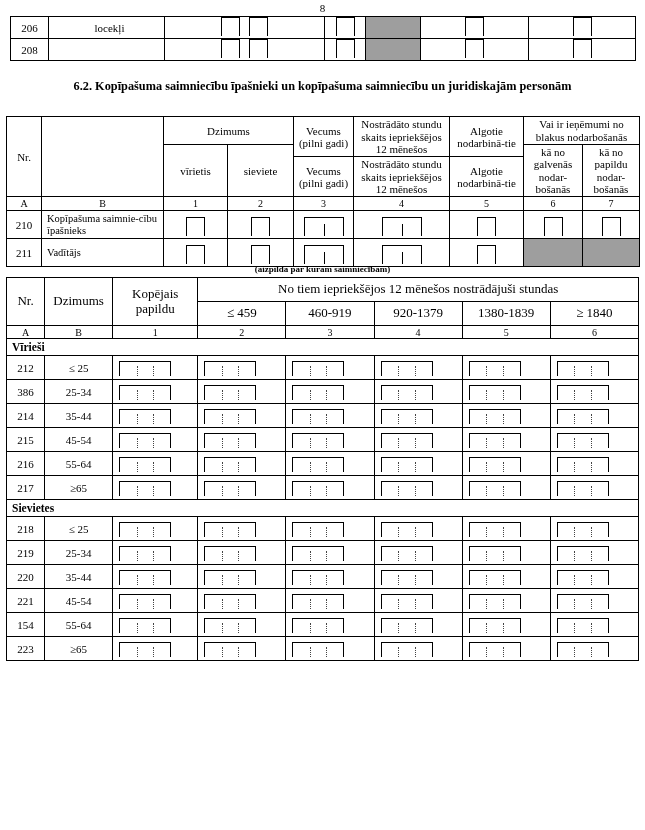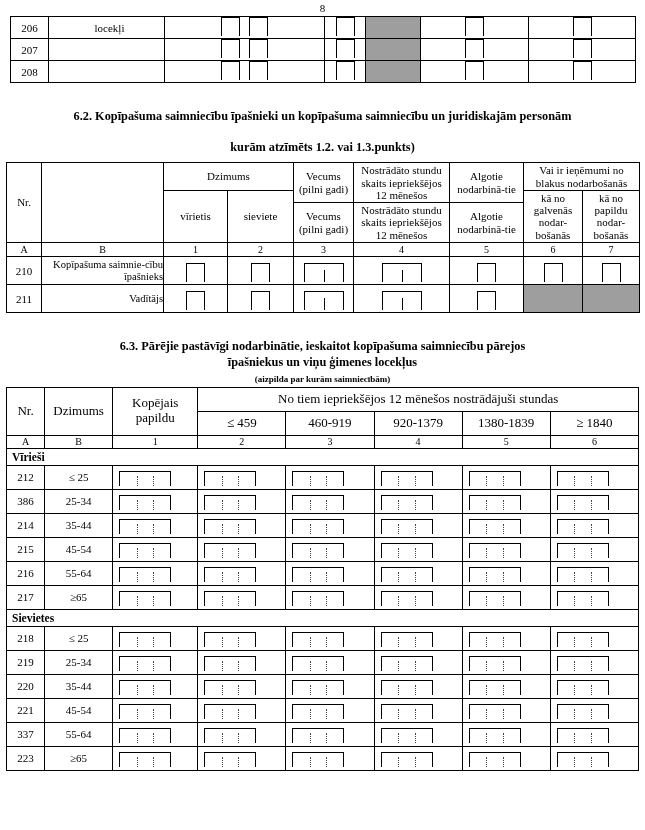--- a/index.html
+++ b/index.html
@@ -96,36 +96,36 @@
   #top-table { width: 625px; margin-left: 10px; }
   #top-table td { height: 18px; text-align: center; }
   .name-col { width: 115px; text-align: left; padding-left: 6px; }
 
   
   .heading {
     font-weight: bold;
     font-size: 12.3px;
     text-align: center;
     line-height: 1.28;
-    margin: 26px 8px 6px 8px;
+    margin: 18px 8px 6px 8px;
   }
   .subheading {
     font-weight: bold;
     font-size: 9px;
     text-align: center;
     margin-top: -3px;
     margin-bottom: 3px;
   }
 
   
   #t62 { width: 633px; margin-left: 6px; }
   #t62 .hrow td { font-size: 11px; line-height: 1.12; padding: 1px 1px; }
   #t62 .small { font-size: 8.6px; line-height: 1.1; }
   #t62 .letter-row td { height: 14px; font-size: 10px; }
-  #t62 .lbl { text-align: right; padding-left: 5px; font-size: 10.5px; line-height: 1.15; }
+  #t62 .lbl { text-align: left; padding-left: 5px; font-size: 10.5px; line-height: 1.15; }
 
   
   #t63 { width: 633px; margin-left: 6px; }
   #t63 td { height: 24px; }
   #t63 .letter-row td { height: 13px; font-size: 10px; }
   #t63 .grp td {
     text-align: left;
     font-weight: bold;
     padding-left: 5px;
     font-size: 11.5px;
@@ -171,46 +171,20 @@
               <span class="bx"></span>
             </div>
           </td>
         <td class="boxcell">
             <div class="boxes">
               <span class="bx"></span>
             </div>
           </td>
       </tr>
       <tr>
-        <td>207</td>
-        <td class="name-col"></td>
-        <td class="boxcell">
-            <div class="boxes">
-              <span class="bx"></span>
-              <span class="bx"></span>
-            </div>
-          </td>
-        <td class="boxcell">
-            <div class="boxes">
-              <span class="bx"></span>
-            </div>
-          </td>
-        <td class="boxcell shaded"></td>
-        <td class="boxcell">
-            <div class="boxes">
-              <span class="bx"></span>
-            </div>
-          </td>
-        <td class="boxcell">
-            <div class="boxes">
-              <span class="bx"></span>
-            </div>
-          </td>
-      </tr>
-      <tr>
         <td>208</td>
         <td class="name-col"></td>
         <td class="boxcell">
             <div class="boxes">
               <span class="bx"></span>
               <span class="bx"></span>
             </div>
           </td>
         <td class="boxcell">
             <div class="boxes">
@@ -228,21 +202,20 @@
               <span class="bx"></span>
             </div>
           </td>
       </tr>
     </tbody>
   </table>
 
   <div class="heading">
     <span>6.2. Kopīpašuma saimniecību īpašnieki un kopīpašuma saimniecību un juridiskajām personām</span><br>
     <br>
-    <span>kurām atzīmēts 1.2. vai 1.3.punkts)</span>
   </div>
 
   <table id="t62">
     <colgroup>
       <col style="width:35px">
         <col style="width:122px">
       <col style="width:64px">
         <col style="width:66px">
       <col style="width:60px">
         <col style="width:96px">
@@ -348,24 +321,20 @@
             <div class="boxes">
               <span class="bx"></span>
             </div>
           </td>
         <td class="boxcell shaded"></td>
         <td class="boxcell shaded"></td>
       </tr>
     </tbody>
   </table>
 
-  <div class="heading">
-    <span>6.3. Pārējie pastāvīgi nodarbinātie, ieskaitot kopīpašuma saimniecību pārejos</span><br>
-    <span>īpašniekus  un viņu ģimenes locekļus</span>
-  </div>
   <div class="subheading">(aizpilda par kurām saimniecībām)</div>
 
   <table id="t63">
     <colgroup>
       <col style="width:38px">
         <col style="width:68px">
         <col style="width:85px">
       <col style="width:88px">
         <col style="width:88px">
         <col style="width:88px">
@@ -739,21 +708,21 @@
               <span class="bxd"></span>
             </div>
           </td>
         <td class="boxcell">
             <div class="boxes-dot">
               <span class="bxd"></span>
             </div>
           </td>
       </tr>
       <tr>
-        <td>337</td>
+        <td>154</td>
         <td>55-64</td>
         <td class="boxcell">
             <div class="boxes-dot">
               <span class="bxd"></span>
             </div>
           </td>
         <td class="boxcell">
             <div class="boxes-dot">
               <span class="bxd"></span>
             </div>

